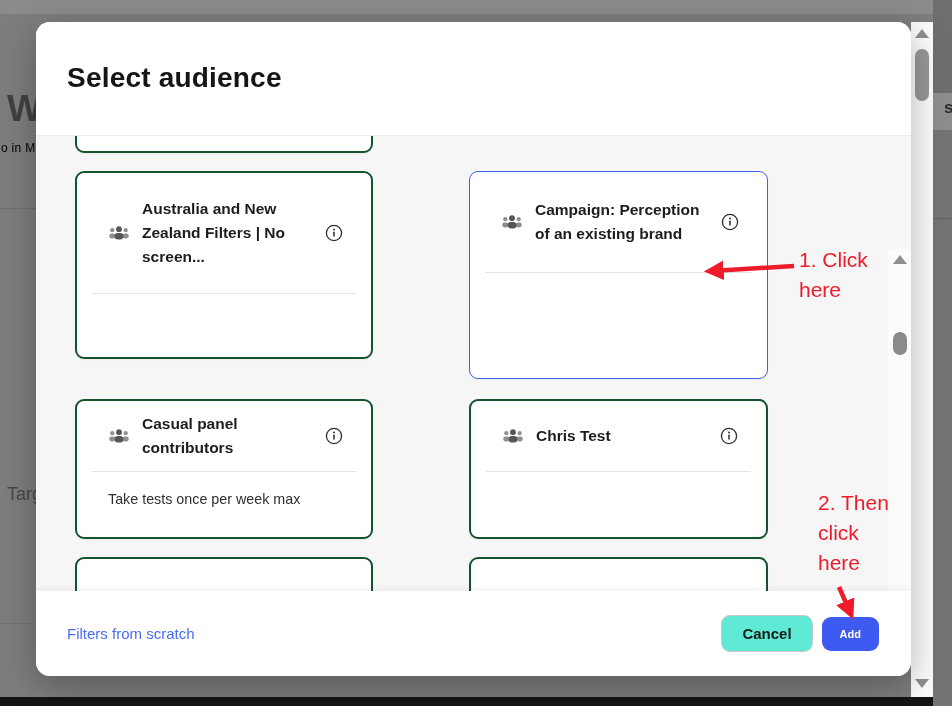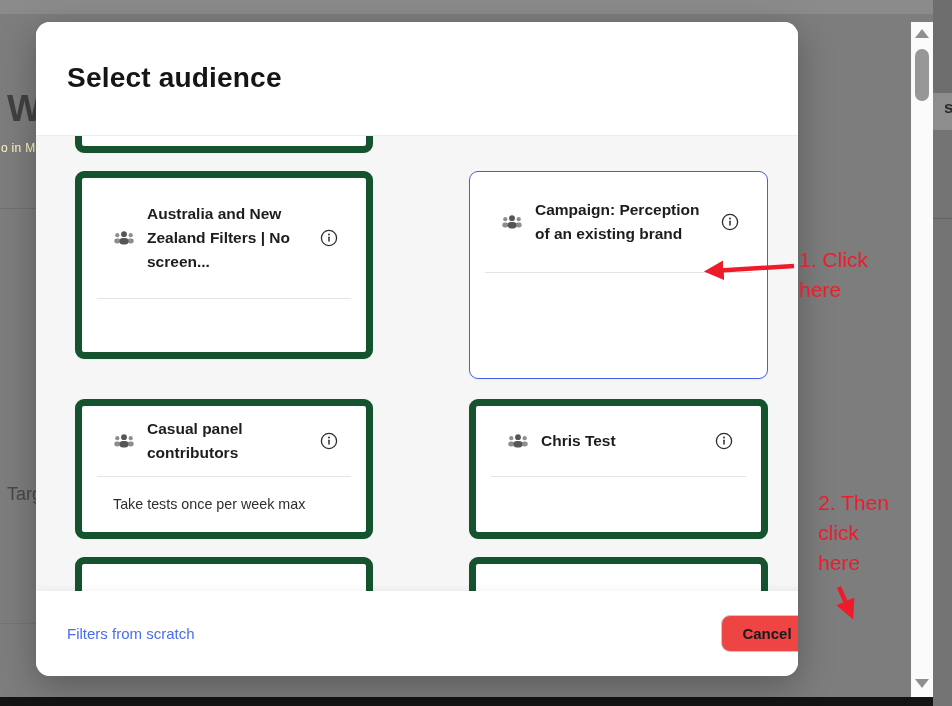--- a/index.html
+++ b/index.html
@@ -6,59 +6,59 @@
   html,body { background:#4a4a4a; }
   #stage {
     position:relative; width:952px; height:706px; overflow:hidden;
     background:#7d7d7d;
     font-family:"Liberation Sans", sans-serif;
   }
   
   .bd-top-band { position:absolute; left:0; top:0; width:933px; height:14px; background:#8b8b8b; }
   .frag { position:absolute; color:#3f3f3f; }
   .frag-w { left:7px; top:88px; font-size:37px; font-weight:800; color:#414141; }
-  .frag-oin { left:1px; top:141px; font-size:12px; color:#fef9c3; letter-spacing:.3px; }
+  .frag-oin { left:1px; top:141px; font-size:12px; color:#000000; letter-spacing:.3px; }
   .frag-targ { left:7px; top:484px; font-size:18px; color:#484848; }
   .bd-line { position:absolute; height:1px; background:rgba(0,0,0,.10); }
   .black-bar { position:absolute; left:0; top:697px; width:933px; height:9px; background:#141414; }
   
   .right-strip { position:absolute; left:933px; top:0; width:19px; height:706px; background:#747474; }
   .rs-top { position:absolute; left:0; top:0; width:19px; height:93px; background:#6e6e6e; }
   .rs-band { position:absolute; left:0; top:93px; width:19px; height:37px; background:#8d8d8d; }
   .rs-band span { position:absolute; left:11px; top:5px; font-size:17px; font-weight:700; color:#2c2c2c; }
   .rs-line { position:absolute; left:0; top:218px; width:19px; height:1px; background:rgba(0,0,0,.14); }
   
   .outer-sb { position:absolute; left:911px; top:22px; width:22px; height:675px; background:#fbfbfb; }
   .inner-sb { position:absolute; right:0; top:113px; width:23px; height:456px; background:#fbfbfc; }
   .sb-arrow { position:absolute; left:50%; transform:translateX(-50%); width:0; height:0;
     border-left:7px solid transparent; border-right:7px solid transparent; }
   .sb-arrow.up { border-bottom:9px solid #8f8f8f; }
   .sb-arrow.down { border-top:9px solid #8f8f8f; }
   .sb-thumb { position:absolute; left:50%; transform:translateX(-50%); width:14px;
     background:#979797; border-radius:7px; }
   
-  .modal { position:absolute; left:36px; top:22px; width:762px; height:654px;
+  .modal { position:absolute; left:36px; top:22px; width:875px; height:654px;
     background:#fff; border-radius:14px; overflow:hidden;
     box-shadow:0 10px 36px rgba(0,0,0,.28); }
   .modal-header { position:absolute; left:0; top:0; width:875px; height:113px; background:#fff; }
   .modal-header h1 { position:absolute; left:31px; top:40px; font-size:28px; font-weight:700; color:#151515; letter-spacing:.2px; }
   .modal-body { position:absolute; left:0; top:113px; width:875px; height:456px;
     background:#f6f6f7; border-top:1px solid #ededee; overflow:hidden; }
   .modal-footer { position:absolute; left:0; bottom:0; width:875px; height:85px; background:#fff;
     display:flex; align-items:center; padding:0 32px 0 31px;
     box-shadow:0 -2px 8px rgba(0,0,0,.05); }
   .create-link { font-size:15px; color:#4a6cf0; cursor:pointer; }
-  .btn-cancel { margin-left:auto; background:#ef4444; border:1px solid #c9c9cd; border-radius:9px;
+  .btn-cancel { margin-left:auto; background:#5eead4; border:1px solid #c9c9cd; border-radius:9px;
     padding:9px 20px; font-size:15px; font-weight:700; color:#1a1a1a;
     font-family:"Liberation Sans",sans-serif; cursor:pointer; }
   .btn-add { margin-left:9px; background:#3d5af1; border:none; border-radius:9px;
     padding:11px 18px; font-size:11px; font-weight:700; color:#fff;
     font-family:"Liberation Sans",sans-serif; cursor:pointer; }
   
-  .card { position:absolute; background:#fff; border:7px solid #14532d; border-radius:9px;
+  .card { position:absolute; background:#fff; border:2px solid #14532d; border-radius:9px;
     box-shadow:0 1px 2px rgba(0,0,0,.04); cursor:pointer; }
   .card.selected { border:1.5px solid #3f62e4; }
   .card-head { display:flex; align-items:center; gap:12px; padding:0 28px 0 31px; }
   .card-title { flex:1; font-size:15.5px; font-weight:700; color:#1d1d1f; line-height:24px; }
   .divider { height:1px; background:#e4e4e6; margin:0 15px; }
   .card-desc { padding:16px 28px 0 31px; font-size:14.3px; line-height:22px; color:#2e2e30; }
   .icon-wrap { flex:0 0 auto; display:flex; align-items:center; }
   
   .note { position:absolute; color:#ee1c2b; font-weight:400; font-size:21px; line-height:30px; }
   .note span { display:block; }

